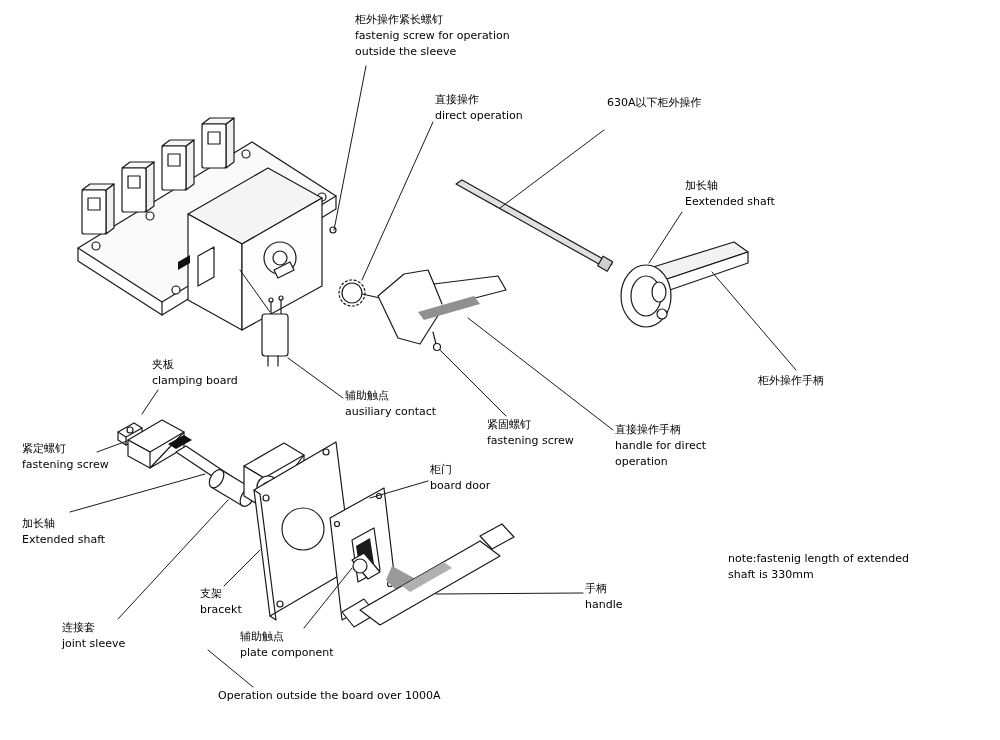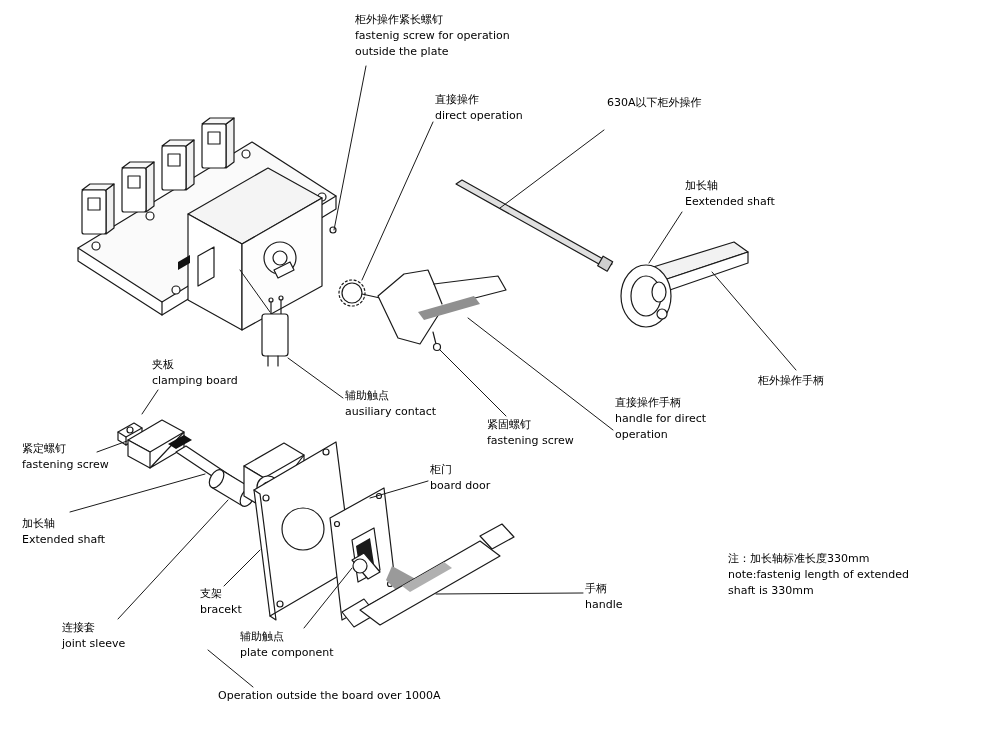--- a/index.html
+++ b/index.html
@@ -182,21 +182,21 @@
         <line x1="304" y1="628" x2="352" y2="568"></line>
         <line x1="583" y1="593" x2="436" y2="594"></line>
         <line x1="253" y1="687" x2="208" y2="650"></line>
       </g>
     </g>
   </svg>
 
   <div class="label" style="left:355px; top:12px">
     <div>柜外操作紧长螺钉</div>
     <div>fastenig screw for operation</div>
-    <div>outside the plate</div>
+    <div>outside the sleeve</div>
   </div>
 
   <div class="label" style="left:435px; top:92px">
     <div>直接操作</div>
     <div>direct operation</div>
   </div>
 
   <div class="label" style="left:607px; top:95px">
     <div>630A以下柜外操作</div>
   </div>
@@ -219,21 +219,21 @@
   <div class="label" style="left:22px; top:441px">
     <div>紧定螺钉</div>
     <div>fastening screw</div>
   </div>
 
   <div class="label" style="left:487px; top:417px">
     <div>紧固螺钉</div>
     <div>fastening screw</div>
   </div>
 
-  <div class="label" style="left:615px; top:395px">
+  <div class="label" style="left:615px; top:422px">
     <div>直接操作手柄</div>
     <div>handle for direct</div>
     <div>operation</div>
   </div>
 
   <div class="label" style="left:758px; top:373px">
     <div>柜外操作手柄</div>
   </div>
 
   <div class="label" style="left:22px; top:516px">
@@ -260,21 +260,20 @@
     <div>辅助触点</div>
     <div>plate component</div>
   </div>
 
   <div class="label" style="left:585px; top:581px">
     <div>手柄</div>
     <div>handle</div>
   </div>
 
   <div class="label" style="left:728px; top:551px">
-    <div>注：加长轴标准长度330mm</div>
     <div>note:fastenig length of extended</div>
     <div>shaft is 330mm</div>
   </div>
 
   <div class="label" style="left:218px; top:688px">
     <div>Operation outside the board over 1000A</div>
   </div>
 
 </div>
 

